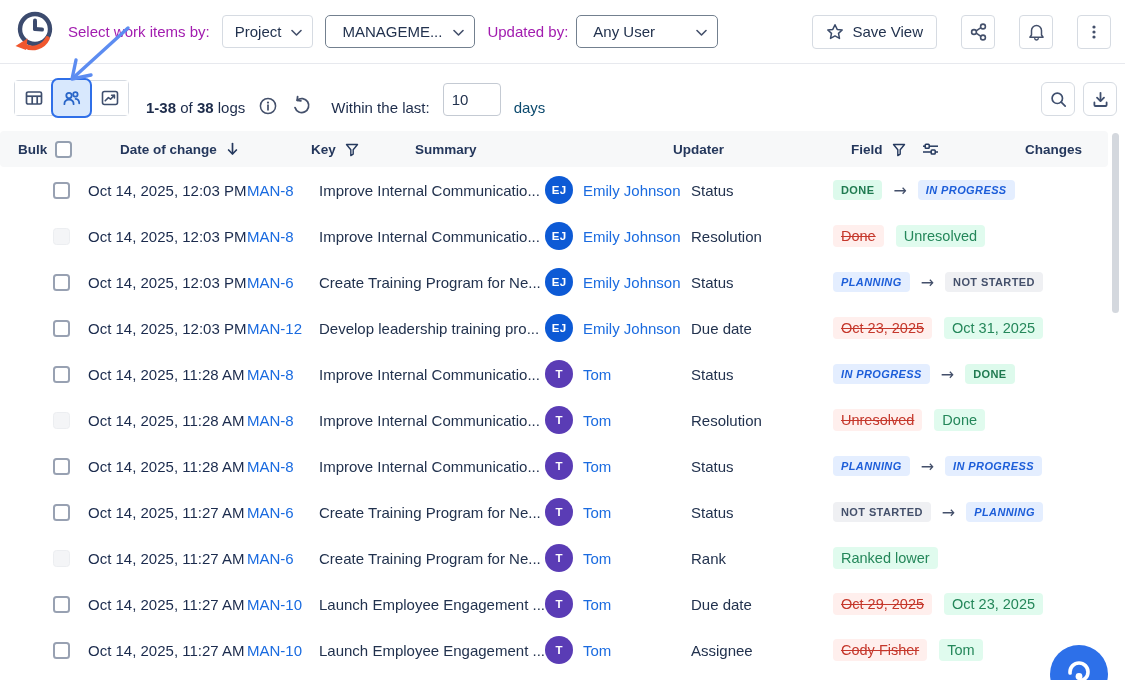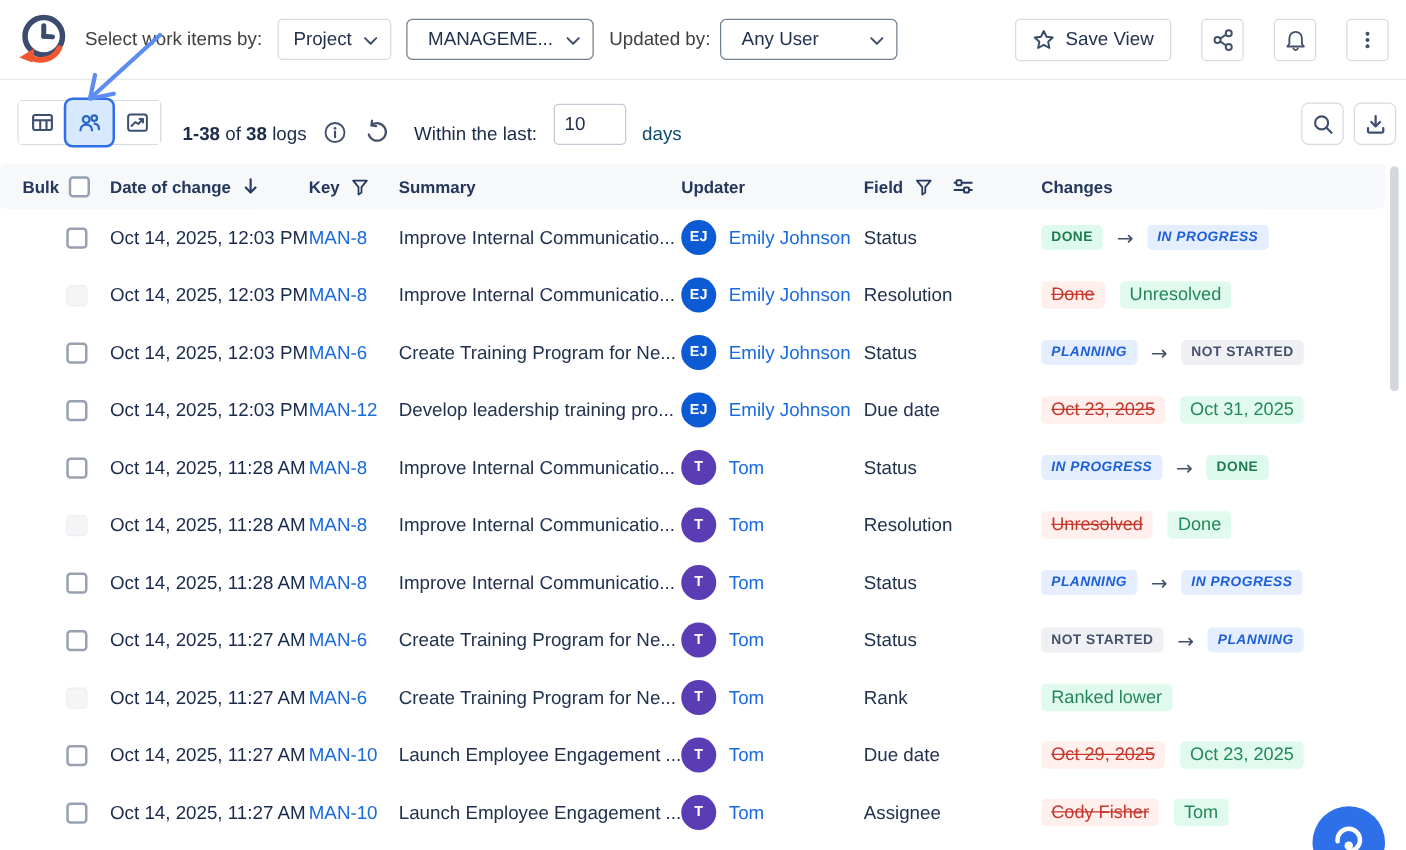--- a/index.html
+++ b/index.html
@@ -6,21 +6,21 @@
   html,body { background:#fff; }
   .app {
     position:relative; width:1125px; height:680px; overflow:hidden;
     background:#fff; font-family:"Liberation Sans", sans-serif; color:#22324e;
   }
   
   .top-header {
     height:64px; display:flex; align-items:center; gap:12px;
     padding:0 14px 0 10px; border-bottom:1px solid #e7e9ee;
   }
-  .hdr-label { font-size:15px; color:#404040; white-space:nowrap; }
+  .hdr-label { font-size:15px; color:#a21caf; white-space:nowrap; }
   .dd {
     display:inline-flex; align-items:center; justify-content:space-between;
     height:33px; padding:0 10px 0 12px; border-radius:4px; gap:10px;
     font-size:15px; color:#22324e; background:#fff; cursor:pointer; white-space:nowrap;
   }
   .dd.light { border:1px solid #d6dbe2; }
   .dd.strong { border:1.4px solid #73808f; border-radius:5px;padding-left:16px; }
   .dd .chev { flex:0 0 auto; margin-top:2px; }
   .hdr-right { margin-left:auto; display:flex; align-items:center; gap:24px; }
   .btn-outline {
@@ -53,21 +53,21 @@
   .icon-btn.r6 { border-radius:6px; }
   
   .anno { position:absolute; left:40px; top:18px; width:110px; height:80px; z-index:5; pointer-events:none; }
   
   .table { margin-top:15px; }
   .grid-cols {
     display:grid; padding-left:18px;
     grid-template-columns:70px 159px 72px 226px 146px 142px 1fr;
     align-items:center;
   }
-  .thead { height:36px; background:#f7f8f9; border-radius:4px; margin-right:17px; }
+  .thead { height:36px; background:#f7f8f9; border-radius:4px; margin-right:17px;gap:32px; }
   .thead .hcell { display:flex; align-items:center; gap:8px; font-size:13.5px; font-weight:700; color:#24375c; }
   .hcb {
     width:17px; height:17px; border:2px solid #95a0b1; border-radius:3.5px;
     background:#fff; cursor:pointer; display:inline-block;
   }
   .row { height:46px; }
   .cell { font-size:15px; color:#22324e; white-space:nowrap; overflow:hidden; }
   .c-bulk { overflow:visible; }
   .cb {
     width:17px; height:17px; margin-left:35px; border:2px solid #98a1b2; border-radius:3.5px;

